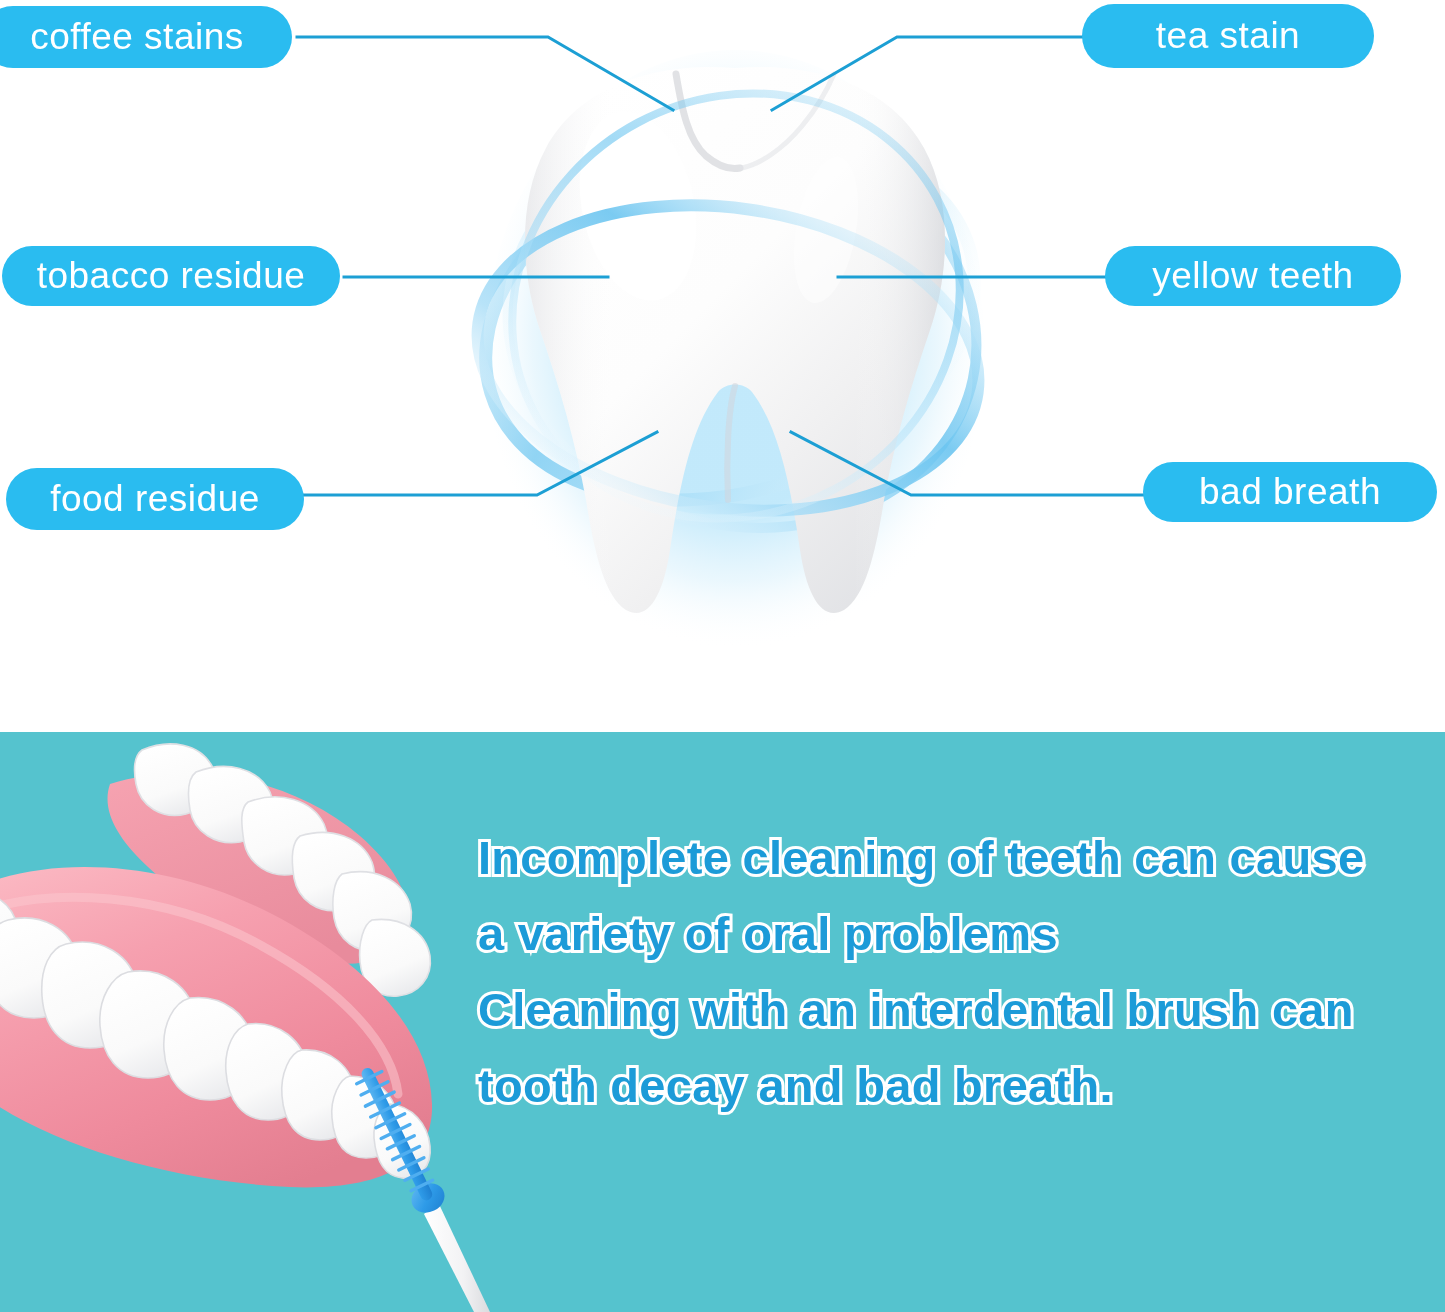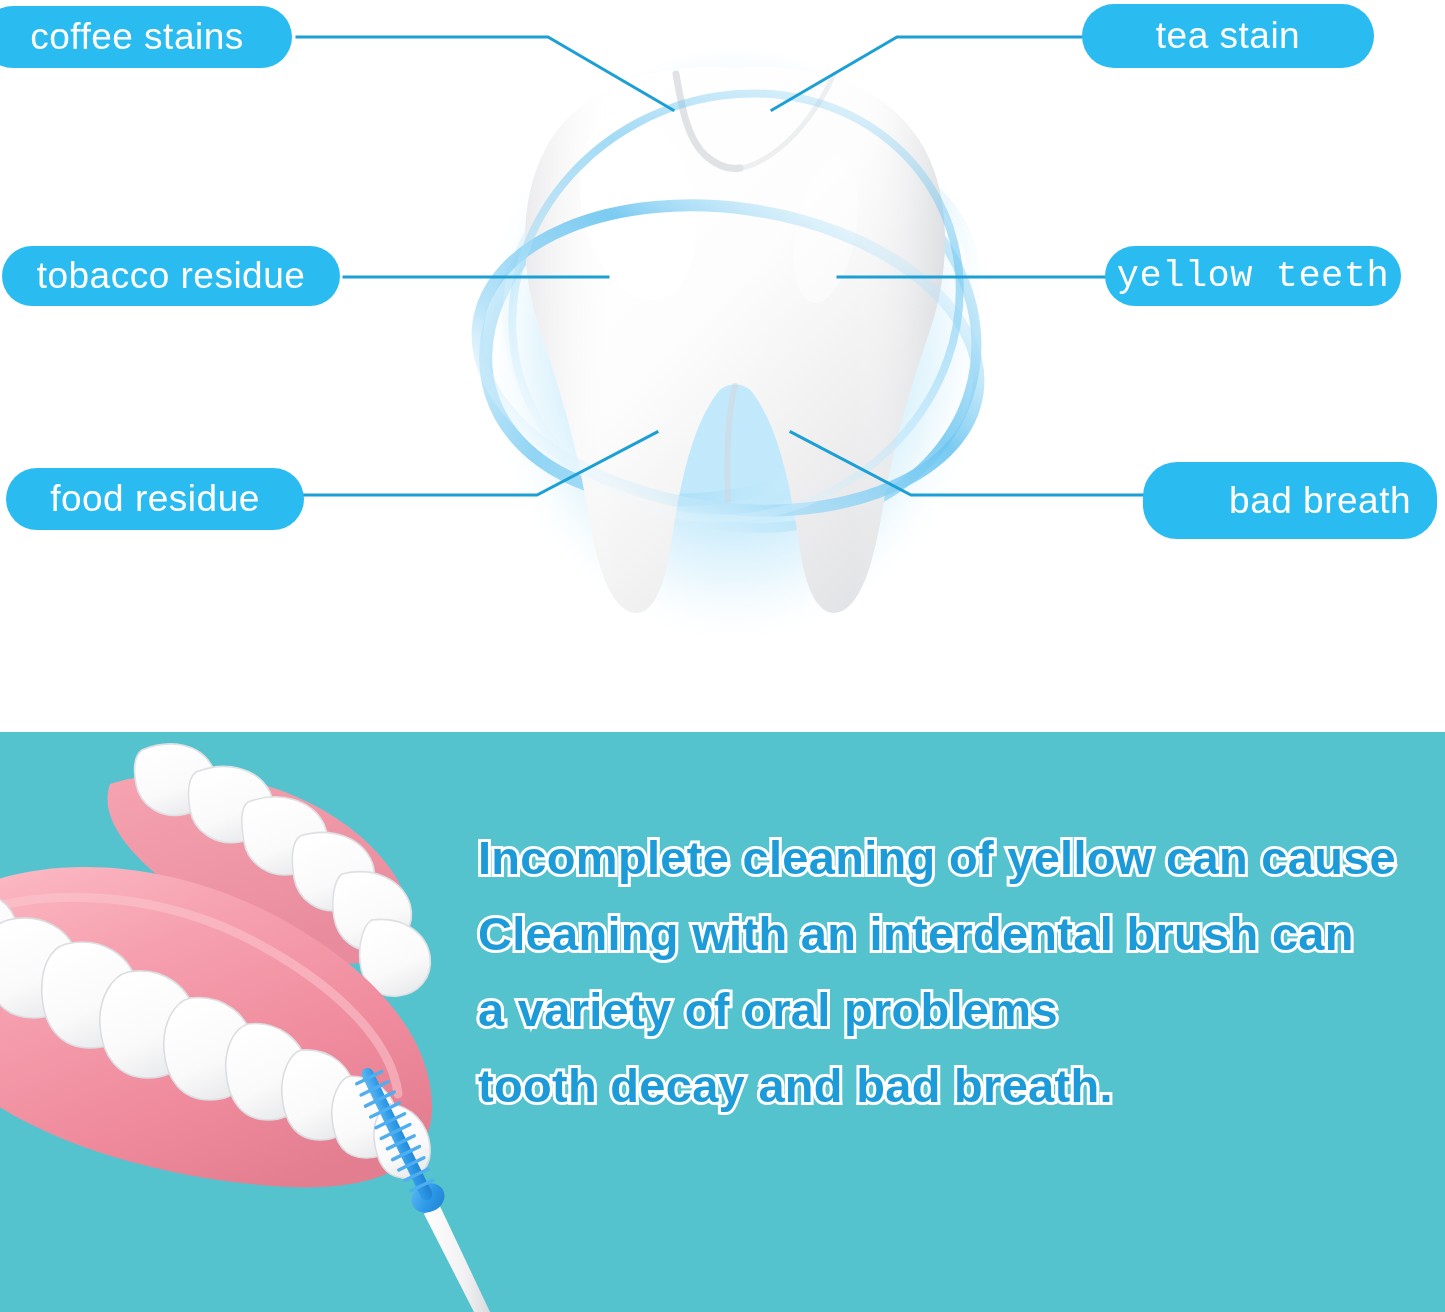--- a/index.html
+++ b/index.html
@@ -59,23 +59,23 @@
     font-weight: 400;
     letter-spacing: 0.5px;
     white-space: nowrap;
     box-sizing: border-box;
     padding: 0 26px;
   }
 
   #badge-coffee-stains { left: -18px;  top: 6px;   width: 310px; height: 62px; }
   #badge-tea-stain     { left: 1082px; top: 4px;   width: 292px; height: 64px; }
   #badge-tobacco       { left: 2px;    top: 246px; width: 338px; height: 60px; text-align: right; }
-  #badge-yellow-teeth  { left: 1105px; top: 246px; width: 296px; height: 60px; font-family: Liberation Mono, monospace; }
+  #badge-yellow-teeth  { left: 1105px; top: 246px; width: 296px; height: 60px; }
   #badge-food-residue  { left: 6px;    top: 468px; width: 298px; height: 62px; }
-  #badge-bad-breath    { left: 1143px; top: 462px; width: 294px; height: 77px; justify-content: flex-end; }
+  #badge-bad-breath    { left: 1143px; top: 462px; width: 294px; height: 60px; }
 
   
   #bottom-panel {
     position: absolute;
     left: 0;
     top: 732px;
     width: 1445px;
     height: 580px;
     background: #55C3CE;
     overflow: hidden;
@@ -309,19 +309,19 @@
           <line x1="423" y1="404" x2="453" y2="404"></line>
           <line x1="423" y1="416" x2="453" y2="416"></line>
           <line x1="424" y1="428" x2="452" y2="428"></line>
           <line x1="425" y1="440" x2="451" y2="440"></line>
           <line x1="426" y1="452" x2="450" y2="452"></line>
         </g>
       </g>
     </svg>
 
     <div id="promo-text">
-      <div class="promo-line">Incomplete cleaning of yellow can cause</div>
+      <div class="promo-line">Incomplete cleaning of teeth can cause</div>
+      <div class="promo-line">a variety of oral problems</div>
       <div class="promo-line">Cleaning with an interdental brush can</div>
-      <div class="promo-line">a variety of oral problems</div>
       <div class="promo-line">tooth decay and bad breath.</div>
     </div>
   </div>
 </div>
 
 </body></html>

